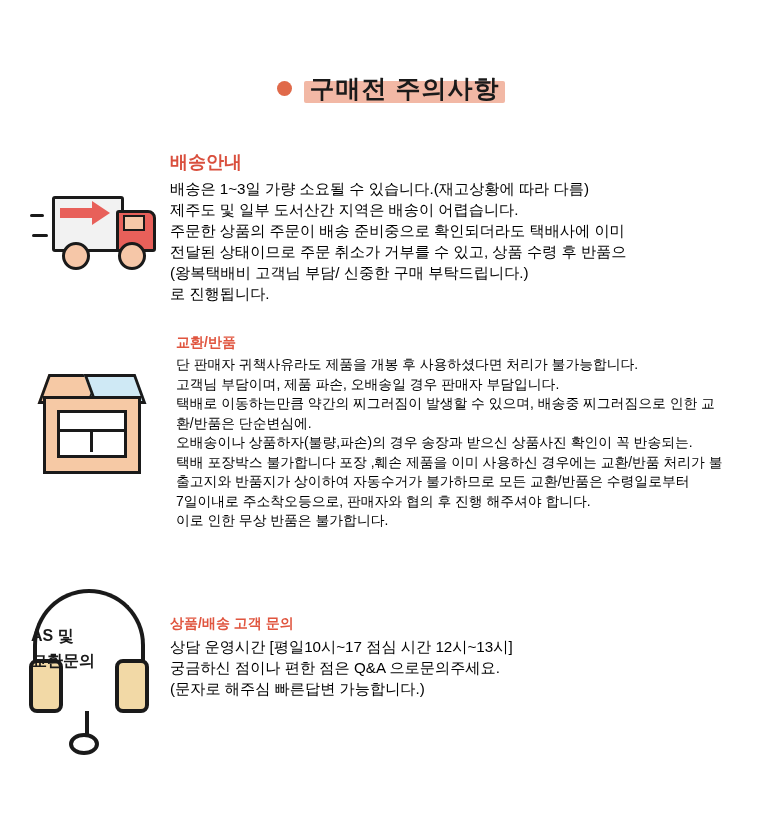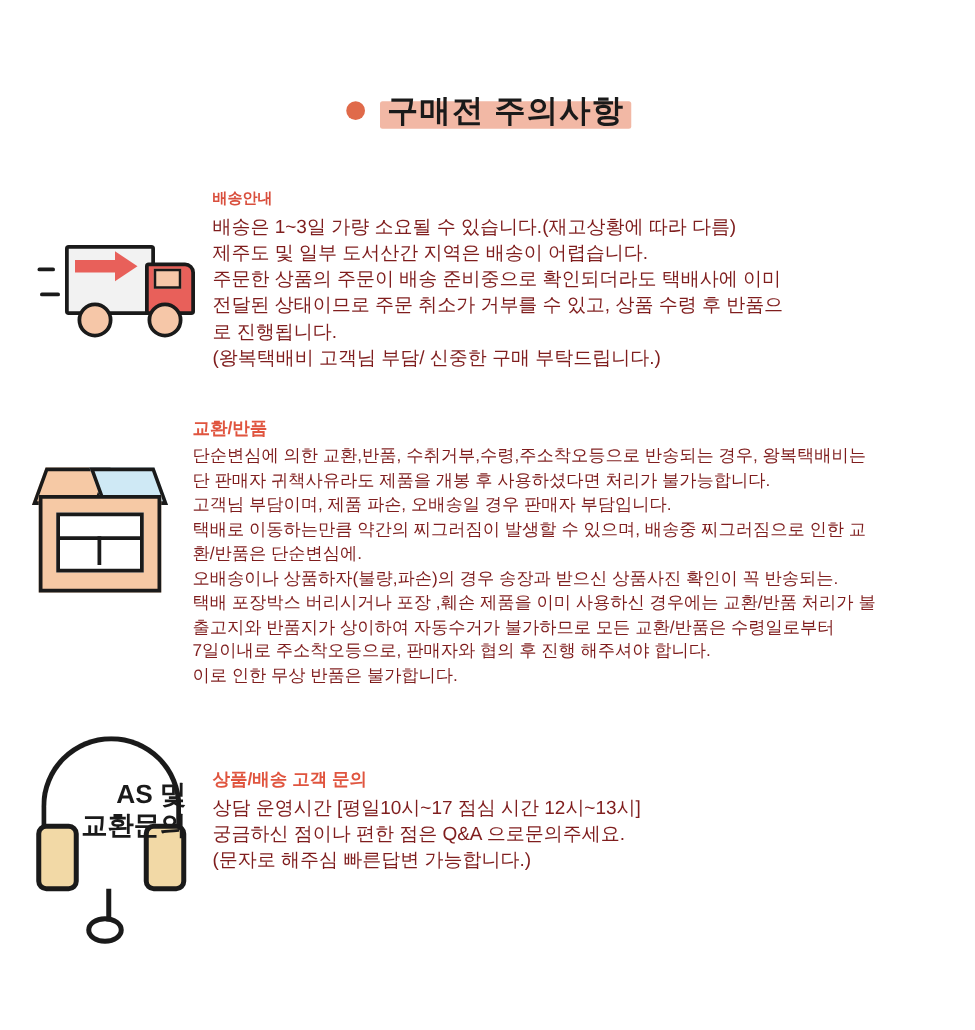--- a/index.html
+++ b/index.html
@@ -68,34 +68,34 @@
     width: 150px;
     flex: none;
     display: flex;
     justify-content: center;
   }
   .text-col {
     flex: 1;
   }
 
   .sec-title {
-    font-size: 12px;
+    font-size: 18px;
     font-weight: bold;
     color: #d94f3d;
     margin: 0 0 4px 0;
   }
   .sec-title.small {
     font-size: 14px;
     color: #e0553f;
     margin-bottom: 3px;
   }
   .body-line {
     font-size: 15.2px;
     line-height: 21px;
-    color: #7f1d1d;
+    color: #000000;
     white-space: nowrap;
   }
   .body-line.sm {
     font-size: 13.8px;
     line-height: 19.5px;
   }
 
   
   #sec-shipping { top: 148px; left: 20px; width: 740px; }
   #sec-shipping .text-col { padding-top: 2px; }
@@ -166,21 +166,21 @@
   .truck .speed {
     position: absolute;
     background: #1a1a1a;
     height: 3px;
     border-radius: 2px;
   }
   .truck .speed.s1 { left: 0px; top: 26px; width: 14px; }
   .truck .speed.s2 { left: 2px; top: 46px; width: 16px; }
 
   
-  #sec-exchange { top: 334px; left: 4px; width: 740px; }
+  #sec-exchange { top: 334px; left: 16px; width: 740px; gap: 10px; }
 
   .box-icon {
     position: relative;
     width: 120px;
     height: 112px;
     margin-top: 30px;
   }
   .box-icon .front {
     position: absolute;
     left: 12px;
@@ -276,22 +276,22 @@
     height: 22px;
     border: 4px solid #1a1a1a;
     border-radius: 50%;
     box-sizing: border-box;
   }
   .phone-icon .as-text {
     position: absolute;
     left: 6px;
     top: 38px;
     width: 118px;
-    text-align: right;
-    font-size: 21px;
+    text-align: left;
+    font-size: 16px;
     font-weight: bold;
     line-height: 25px;
     color: #1a1a1a;
   }
 
   #sec-as .text-col { padding-top: 30px; }
 </style>
 </head>
 <body>
 
@@ -314,46 +314,45 @@
         <span class="wheel w1"></span>
         <span class="wheel w2"></span>
       </div>
     </div>
     <div class="text-col">
       <div class="sec-title">배송안내</div>
       <div class="body-line">배송은 1~3일 가량 소요될 수 있습니다.(재고상황에 따라 다름)</div>
       <div class="body-line">제주도 및 일부 도서산간 지역은 배송이 어렵습니다.</div>
       <div class="body-line">주문한 상품의 주문이 배송 준비중으로 확인되더라도 택배사에 이미</div>
       <div class="body-line">전달된 상태이므로 주문 취소가 거부를 수 있고, 상품 수령 후 반품으</div>
+      <div class="body-line">(왕복택배비 고객님 부담/ 신중한 구매 부탁드립니다.)</div>
       <div class="body-line">로 진행됩니다.</div>
-      <div class="body-line">(왕복택배비 고객님 부담/ 신중한 구매 부탁드립니다.)</div>
     </div>
   </div>
 
   <div class="section" id="sec-exchange">
     <div class="icon-col">
       <div class="box-icon">
         <span class="flap-l"></span>
         <span class="flap-r"></span>
         <span class="front"></span>
         <span class="paper">
           <span class="ln a"></span>
           <span class="ln b"></span>
         </span>
       </div>
     </div>
     <div class="text-col">
       <div class="sec-title small">교환/반품</div>
-      <div class="body-line sm">단순변심에 의한 교환,반품, 수취거부,수령,주소착오등으로 반송되는 경우, 왕복택배비는</div>
       <div class="body-line sm">단 판매자 귀책사유라도 제품을 개봉 후 사용하셨다면 처리가  불가능합니다.</div>
       <div class="body-line sm">고객님 부담이며, 제품 파손, 오배송일 경우 판매자 부담입니다.</div>
       <div class="body-line sm">택배로 이동하는만큼 약간의 찌그러짐이 발생할 수 있으며, 배송중 찌그러짐으로 인한 교</div>
       <div class="body-line sm">환/반품은 단순변심에.</div>
       <div class="body-line sm">오배송이나 상품하자(불량,파손)의 경우 송장과 받으신 상품사진 확인이 꼭 반송되는.</div>
-      <div class="body-line sm">택배 포장박스 버리시거나 포장 ,훼손 제품을 이미 사용하신 경우에는 교환/반품 처리가 불</div>
+      <div class="body-line sm">택배 포장박스 불가합니다 포장 ,훼손 제품을 이미 사용하신 경우에는 교환/반품 처리가 불</div>
       <div class="body-line sm">출고지와 반품지가 상이하여 자동수거가 불가하므로 모든 교환/반품은 수령일로부터</div>
       <div class="body-line sm">7일이내로 주소착오등으로, 판매자와 협의 후 진행 해주셔야 합니다.</div>
       <div class="body-line sm">이로 인한 무상 반품은 불가합니다.</div>
     </div>
   </div>
 
   <div class="section" id="sec-as">
     <div class="icon-col">
       <div class="phone-icon">
         <span class="handset"></span>

